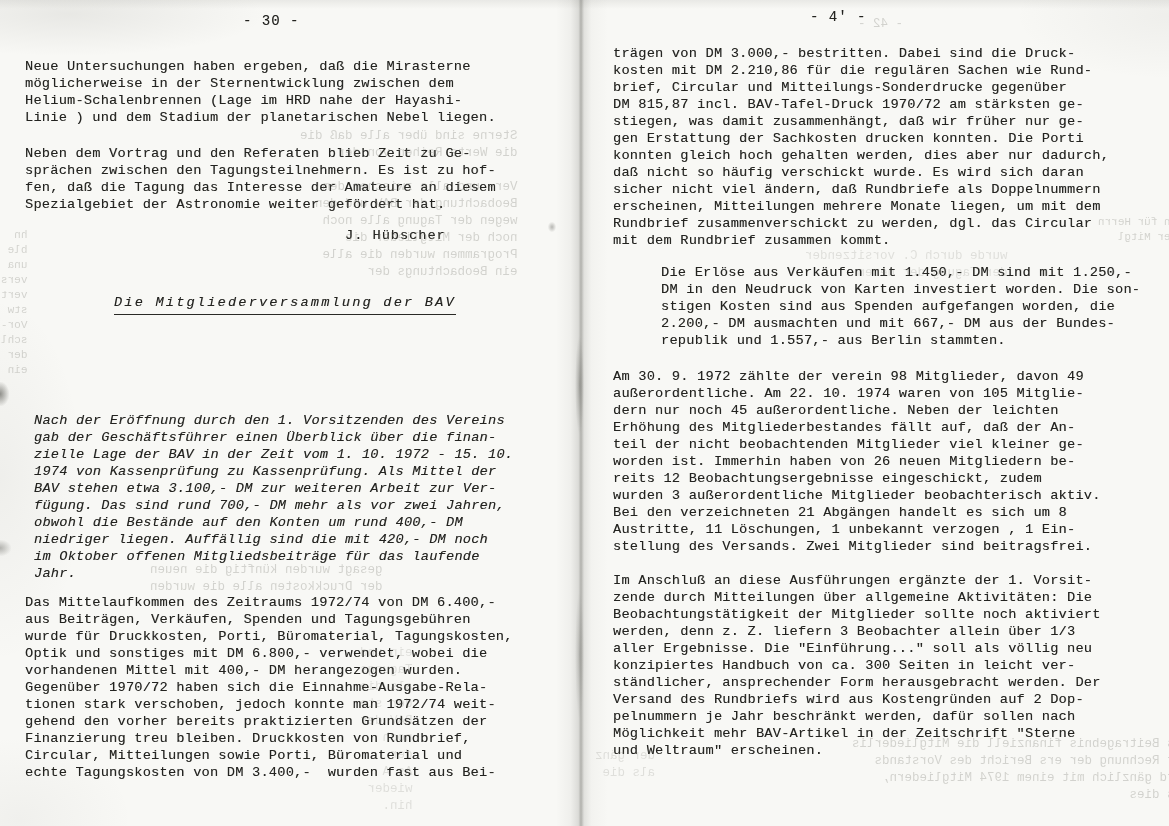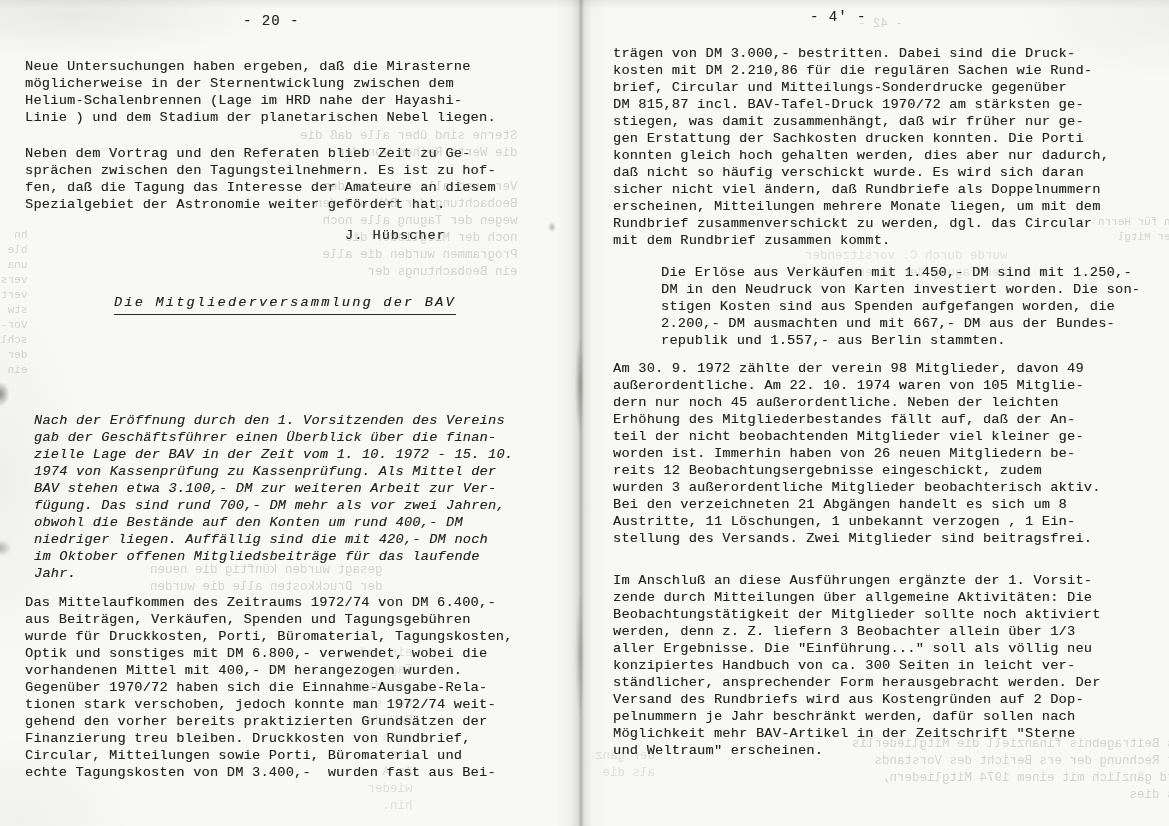--- a/index.html
+++ b/index.html
@@ -65,21 +65,21 @@
   .smudge-a{left:0;top:382px;width:9px;height:24px;background:radial-gradient(ellipse at left, rgba(60,60,54,0.55), rgba(60,60,54,0) 75%);}
   .smudge-b{left:0;top:540px;width:11px;height:16px;background:radial-gradient(ellipse at left, rgba(60,60,54,0.35), rgba(60,60,54,0) 75%);}
   .smudge-c{left:548px;top:222px;width:8px;height:10px;background:radial-gradient(ellipse at center, rgba(60,60,54,0.35), rgba(60,60,54,0) 75%);}
 </style>
 </head>
 <body>
 
 <div class="scan">
 
   <div class="page page-left">
-    <div class="txt pageno" style="left:243px;top:13px;">- 20 -</div>
+    <div class="txt pageno" style="left:243px;top:13px;">- 30 -</div>
 
     <div class="txt" style="left:25px;top:58px;">Neue Untersuchungen haben ergeben, daß die Mirasterne
 möglicherweise in der Sternentwicklung zwischen dem
 Helium-Schalenbrennen (Lage im HRD nahe der Hayashi-
 Linie ) und dem Stadium der planetarischen Nebel liegen.</div>
 
     <div class="txt" style="left:25px;top:145px;">Neben dem Vortrag und den Referaten blieb Zeit zu Ge-
 sprächen zwischen den Tagungsteilnehmern. Es ist zu hof-
 fen, daß die Tagung das Interesse der Amateure an diesem
 Spezialgebiet der Astronomie weiter gefördert hat.</div>
@@ -165,21 +165,21 @@
 erscheinen, Mitteilungen mehrere Monate liegen, um mit dem
 Rundbrief zusammenverschickt zu werden, dgl. das Circular
 mit dem Rundbrief zusammen kommt.</div>
 
     <div class="txt" style="left:23px;top:264px;margin-left:48px;">Die Erlöse aus Verkäufen mit 1.450,- DM sind mit 1.250,-
 DM in den Neudruck von Karten investiert worden. Die son-
 stigen Kosten sind aus Spenden aufgefangen worden, die
 2.200,- DM ausmachten und mit 667,- DM aus der Bundes-
 republik und 1.557,- aus Berlin stammten.</div>
 
-    <div class="txt" style="left:23px;top:360px;">Am 30. 9. 1972 zählte der verein 98 Mitglieder, davon 49
+    <div class="txt" style="left:23px;top:368px;">Am 30. 9. 1972 zählte der verein 98 Mitglieder, davon 49
 außerordentliche. Am 22. 10. 1974 waren von 105 Mitglie-
 dern nur noch 45 außerordentliche. Neben der leichten
 Erhöhung des Mitgliederbestandes fällt auf, daß der An-
 teil der nicht beobachtenden Mitglieder viel kleiner ge-
 worden ist. Immerhin haben von 26 neuen Mitgliedern be-
 reits 12 Beobachtungsergebnisse eingeschickt, zudem
 wurden 3 außerordentliche Mitglieder beobachterisch aktiv.
 Bei den verzeichneten 21 Abgängen handelt es sich um 8
 Austritte, 11 Löschungen, 1 unbekannt verzogen , 1 Ein-
 stellung des Versands. Zwei Mitglieder sind beitragsfrei.</div>

